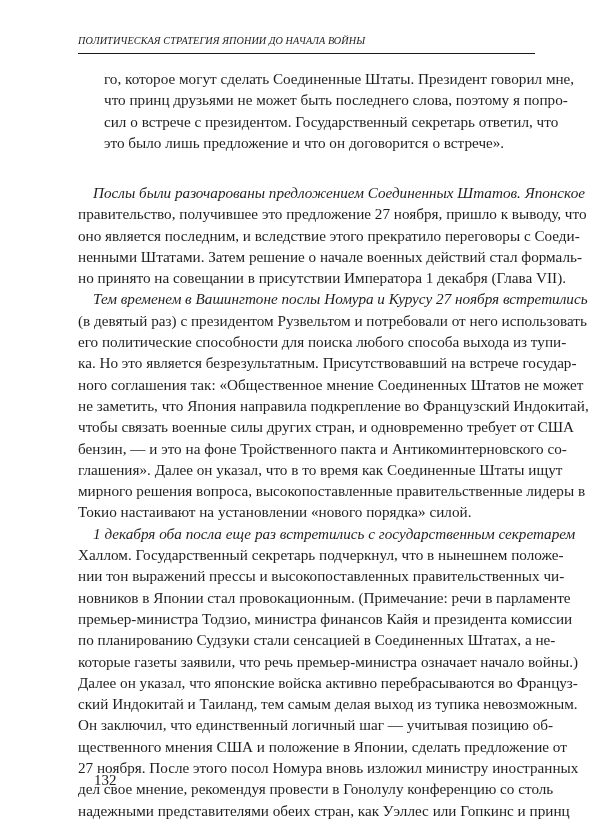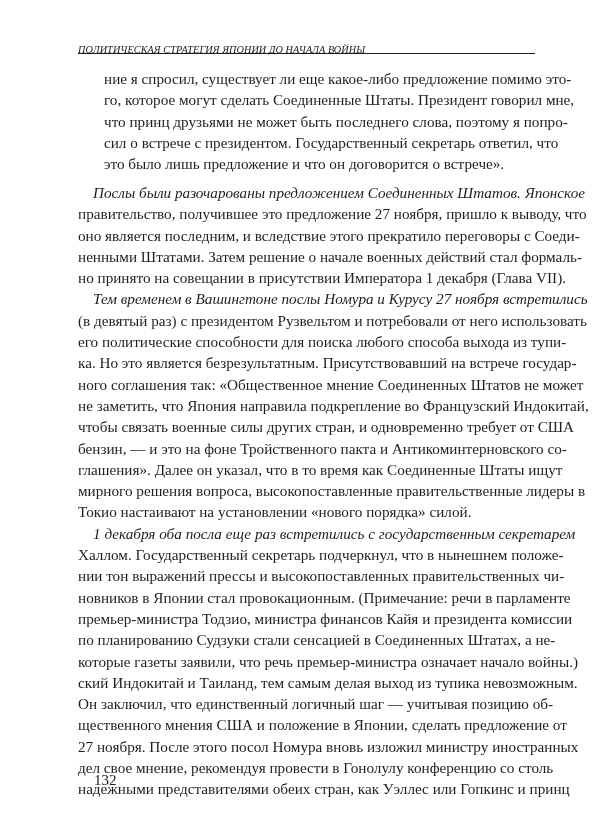--- a/index.html
+++ b/index.html
@@ -18,21 +18,20 @@
   .running-head {
     position: absolute;
     left: 78px;
     top: 35px;
     width: 457px;
     font-size: 10.2px;
     font-style: italic;
     letter-spacing: 0.1px;
     white-space: nowrap;
     color: #222;
-    margin-top: 9px;
   }
   .head-rule {
     position: absolute;
     left: 78px;
     top: 53px;
     width: 457px;
     height: 0;
     border-top: 1.2px solid #1a1a1a;
   }
   .quote {
@@ -72,21 +71,20 @@
     margin-left: 16px;
   }
 </style>
 </head>
 <body>
 
 <div class="running-head">ПОЛИТИЧЕСКАЯ СТРАТЕГИЯ ЯПОНИИ ДО НАЧАЛА ВОЙНЫ</div>
 <div class="head-rule"></div>
 
 <div class="quote">
-  <span class="line">ние я спросил, существует ли еще какое-либо предложение помимо это-</span>
   <span class="line">го, которое могут сделать Соединенные Штаты. Президент говорил мне,</span>
   <span class="line">что принц друзьями не может быть последнего слова, поэтому я попро-</span>
   <span class="line">сил о встрече с президентом. Государственный секретарь ответил, что</span>
   <span class="line last">это было лишь предложение и что он договорится о встрече».</span>
 </div>
 
 <div class="body-text">
   <div>
     <span class="line indent">Послы были разочарованы предложением Соединенных Штатов. Японское</span>
     <span class="line">правительство, получившее это предложение 27 ноября, пришло к выводу, что</span>
@@ -108,20 +106,21 @@
     <span class="line last">Токио настаивают на установлении «нового порядка» силой.</span>
   </div>
   <div>
     <span class="line indent">1 декабря оба посла еще раз встретились с государственным секретарем</span>
     <span class="line">Халлом. Государственный секретарь подчеркнул, что в нынешнем положе-</span>
     <span class="line">нии тон выражений прессы и высокопоставленных правительственных чи-</span>
     <span class="line">новников в Японии стал провокационным. (Примечание: речи в парламенте</span>
     <span class="line">премьер-министра Тодзио, министра финансов Кайя и президента комиссии</span>
     <span class="line">по планированию Судзуки стали сенсацией в Соединенных Штатах, а не-</span>
     <span class="line">которые газеты заявили, что речь премьер-министра означает начало войны.)</span>
+    <span class="line">Далее он указал, что японские войска активно перебрасываются во Француз-</span>
     <span class="line">ский Индокитай и Таиланд, тем самым делая выход из тупика невозможным.</span>
     <span class="line">Он заключил, что единственный логичный шаг — учитывая позицию об-</span>
     <span class="line">щественного мнения США и положение в Японии, сделать предложение от</span>
     <span class="line">27 ноября. После этого посол Номура вновь изложил министру иностранных</span>
     <span class="line">дел свое мнение, рекомендуя провести в Гонолулу конференцию со столь</span>
     <span class="line">надежными представителями обеих стран, как Уэллес или Гопкинс и принц</span>
 
   </div>
 </div>
 

